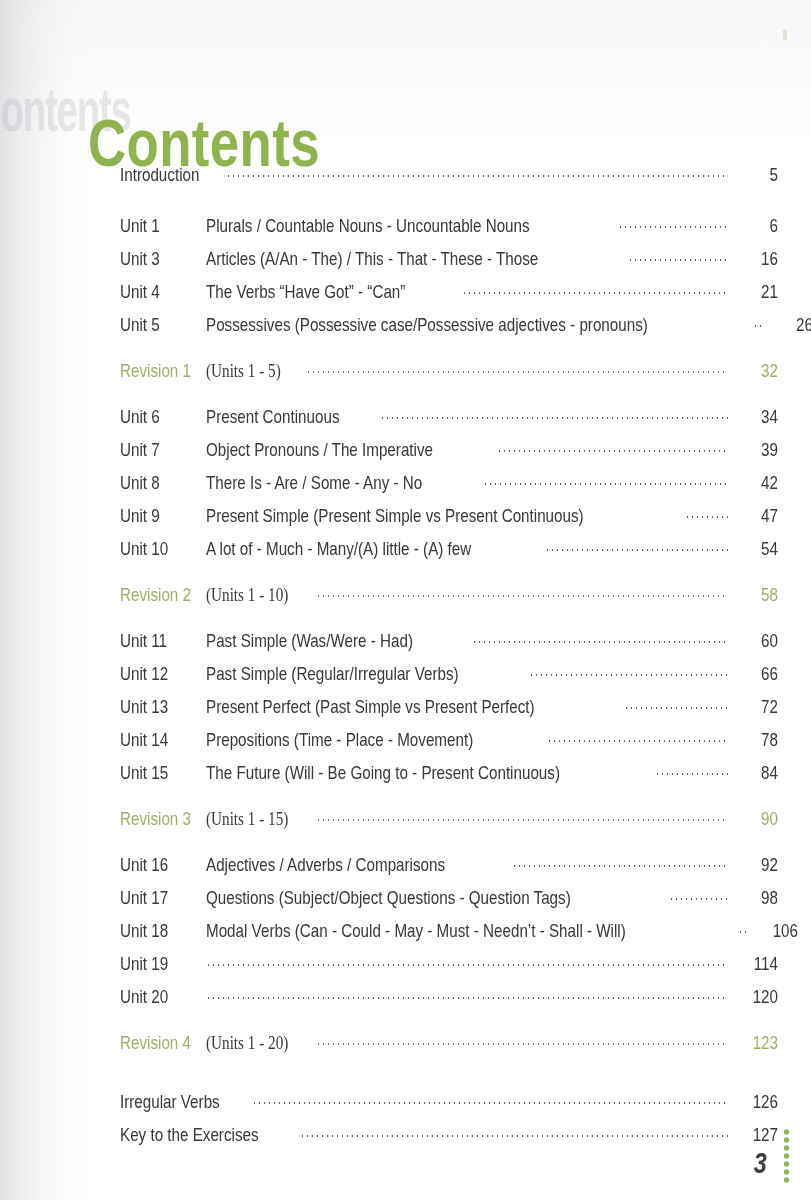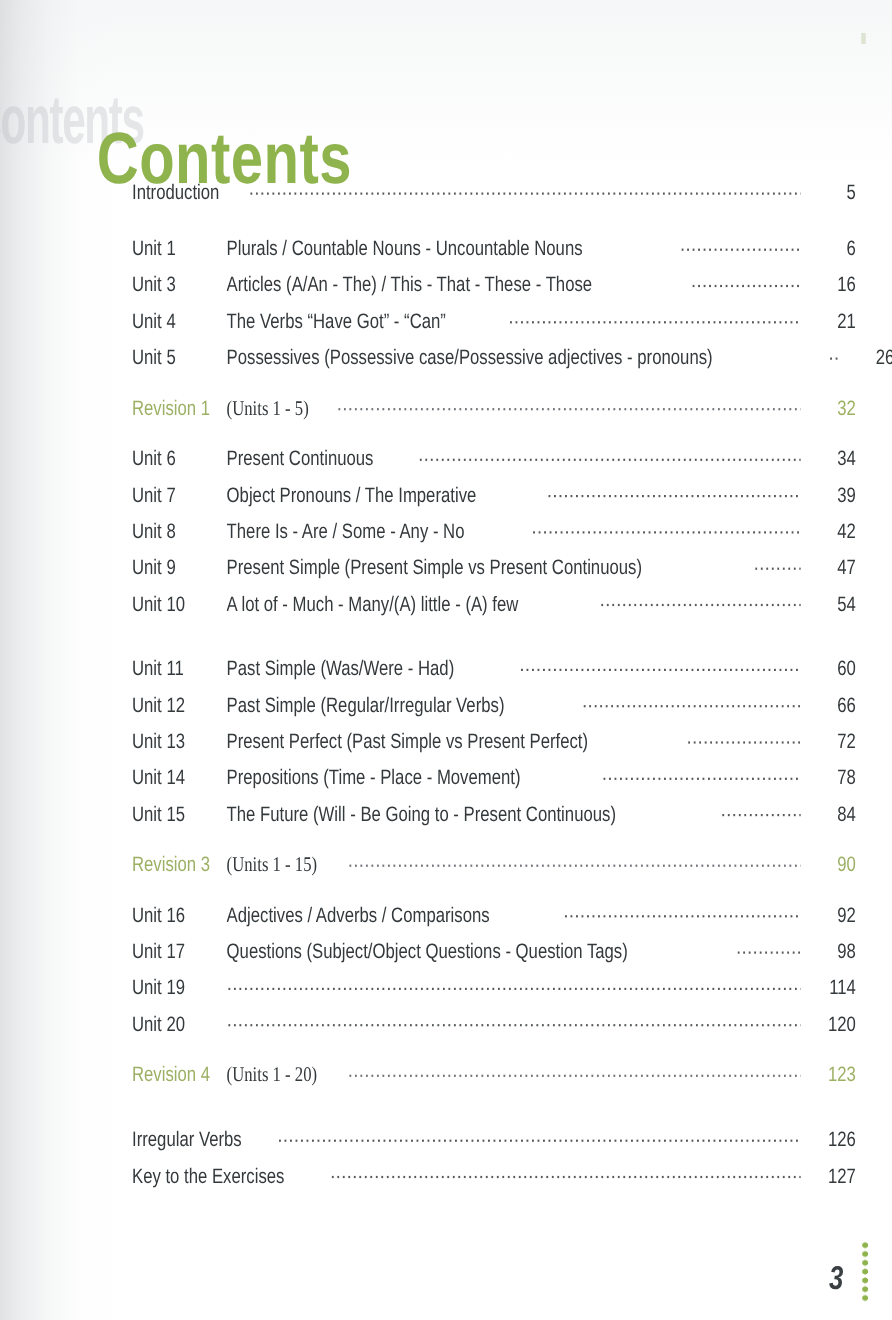--- a/index.html
+++ b/index.html
@@ -277,20 +277,28 @@
       </div>
       <div class="row">
         <div class="col-label"><span class="cond">Unit 10</span></div>
         <div class="col-desc"><span class="cond">A lot of - Much - Many/(A) little - (A) few</span></div>
         <div class="dots"></div>
         <div class="col-page">
           <span class="cond">54</span>
         </div>
       </div>
       <div class="gap-sm"></div>
+      <div class="row revision">
+        <div class="col-label"><span class="cond">Revision 2</span></div>
+        <div class="col-desc"><span class="cond">(Units 1 - 10)</span></div>
+        <div class="dots"></div>
+        <div class="col-page">
+          <span class="cond">58</span>
+        </div>
+      </div>
       <div class="gap-sm"></div>
       <div class="row">
         <div class="col-label"><span class="cond">Unit 11</span></div>
         <div class="col-desc"><span class="cond">Past Simple (Was/Were - Had)</span></div>
         <div class="dots"></div>
         <div class="col-page">
           <span class="cond">60</span>
         </div>
       </div>
       <div class="row">
@@ -345,20 +353,28 @@
       </div>
       <div class="row">
         <div class="col-label"><span class="cond">Unit 17</span></div>
         <div class="col-desc"><span class="cond">Questions (Subject/Object Questions - Question Tags)</span></div>
         <div class="dots"></div>
         <div class="col-page">
           <span class="cond">98</span>
         </div>
       </div>
       <div class="row">
+        <div class="col-label"><span class="cond">Unit 18</span></div>
+        <div class="col-desc"><span class="cond">Modal Verbs (Can - Could - May - Must - Needn’t - Shall - Will)</span></div>
+        <div class="dots"></div>
+        <div class="col-page">
+          <span class="cond">106</span>
+        </div>
+      </div>
+      <div class="row">
         <div class="col-label"><span class="cond">Unit 19</span></div>
         <div class="dots"></div>
         <div class="col-page">
           <span class="cond">114</span>
         </div>
       </div>
       <div class="row">
         <div class="col-label"><span class="cond">Unit 20</span></div>
         <div class="dots"></div>
         <div class="col-page">

